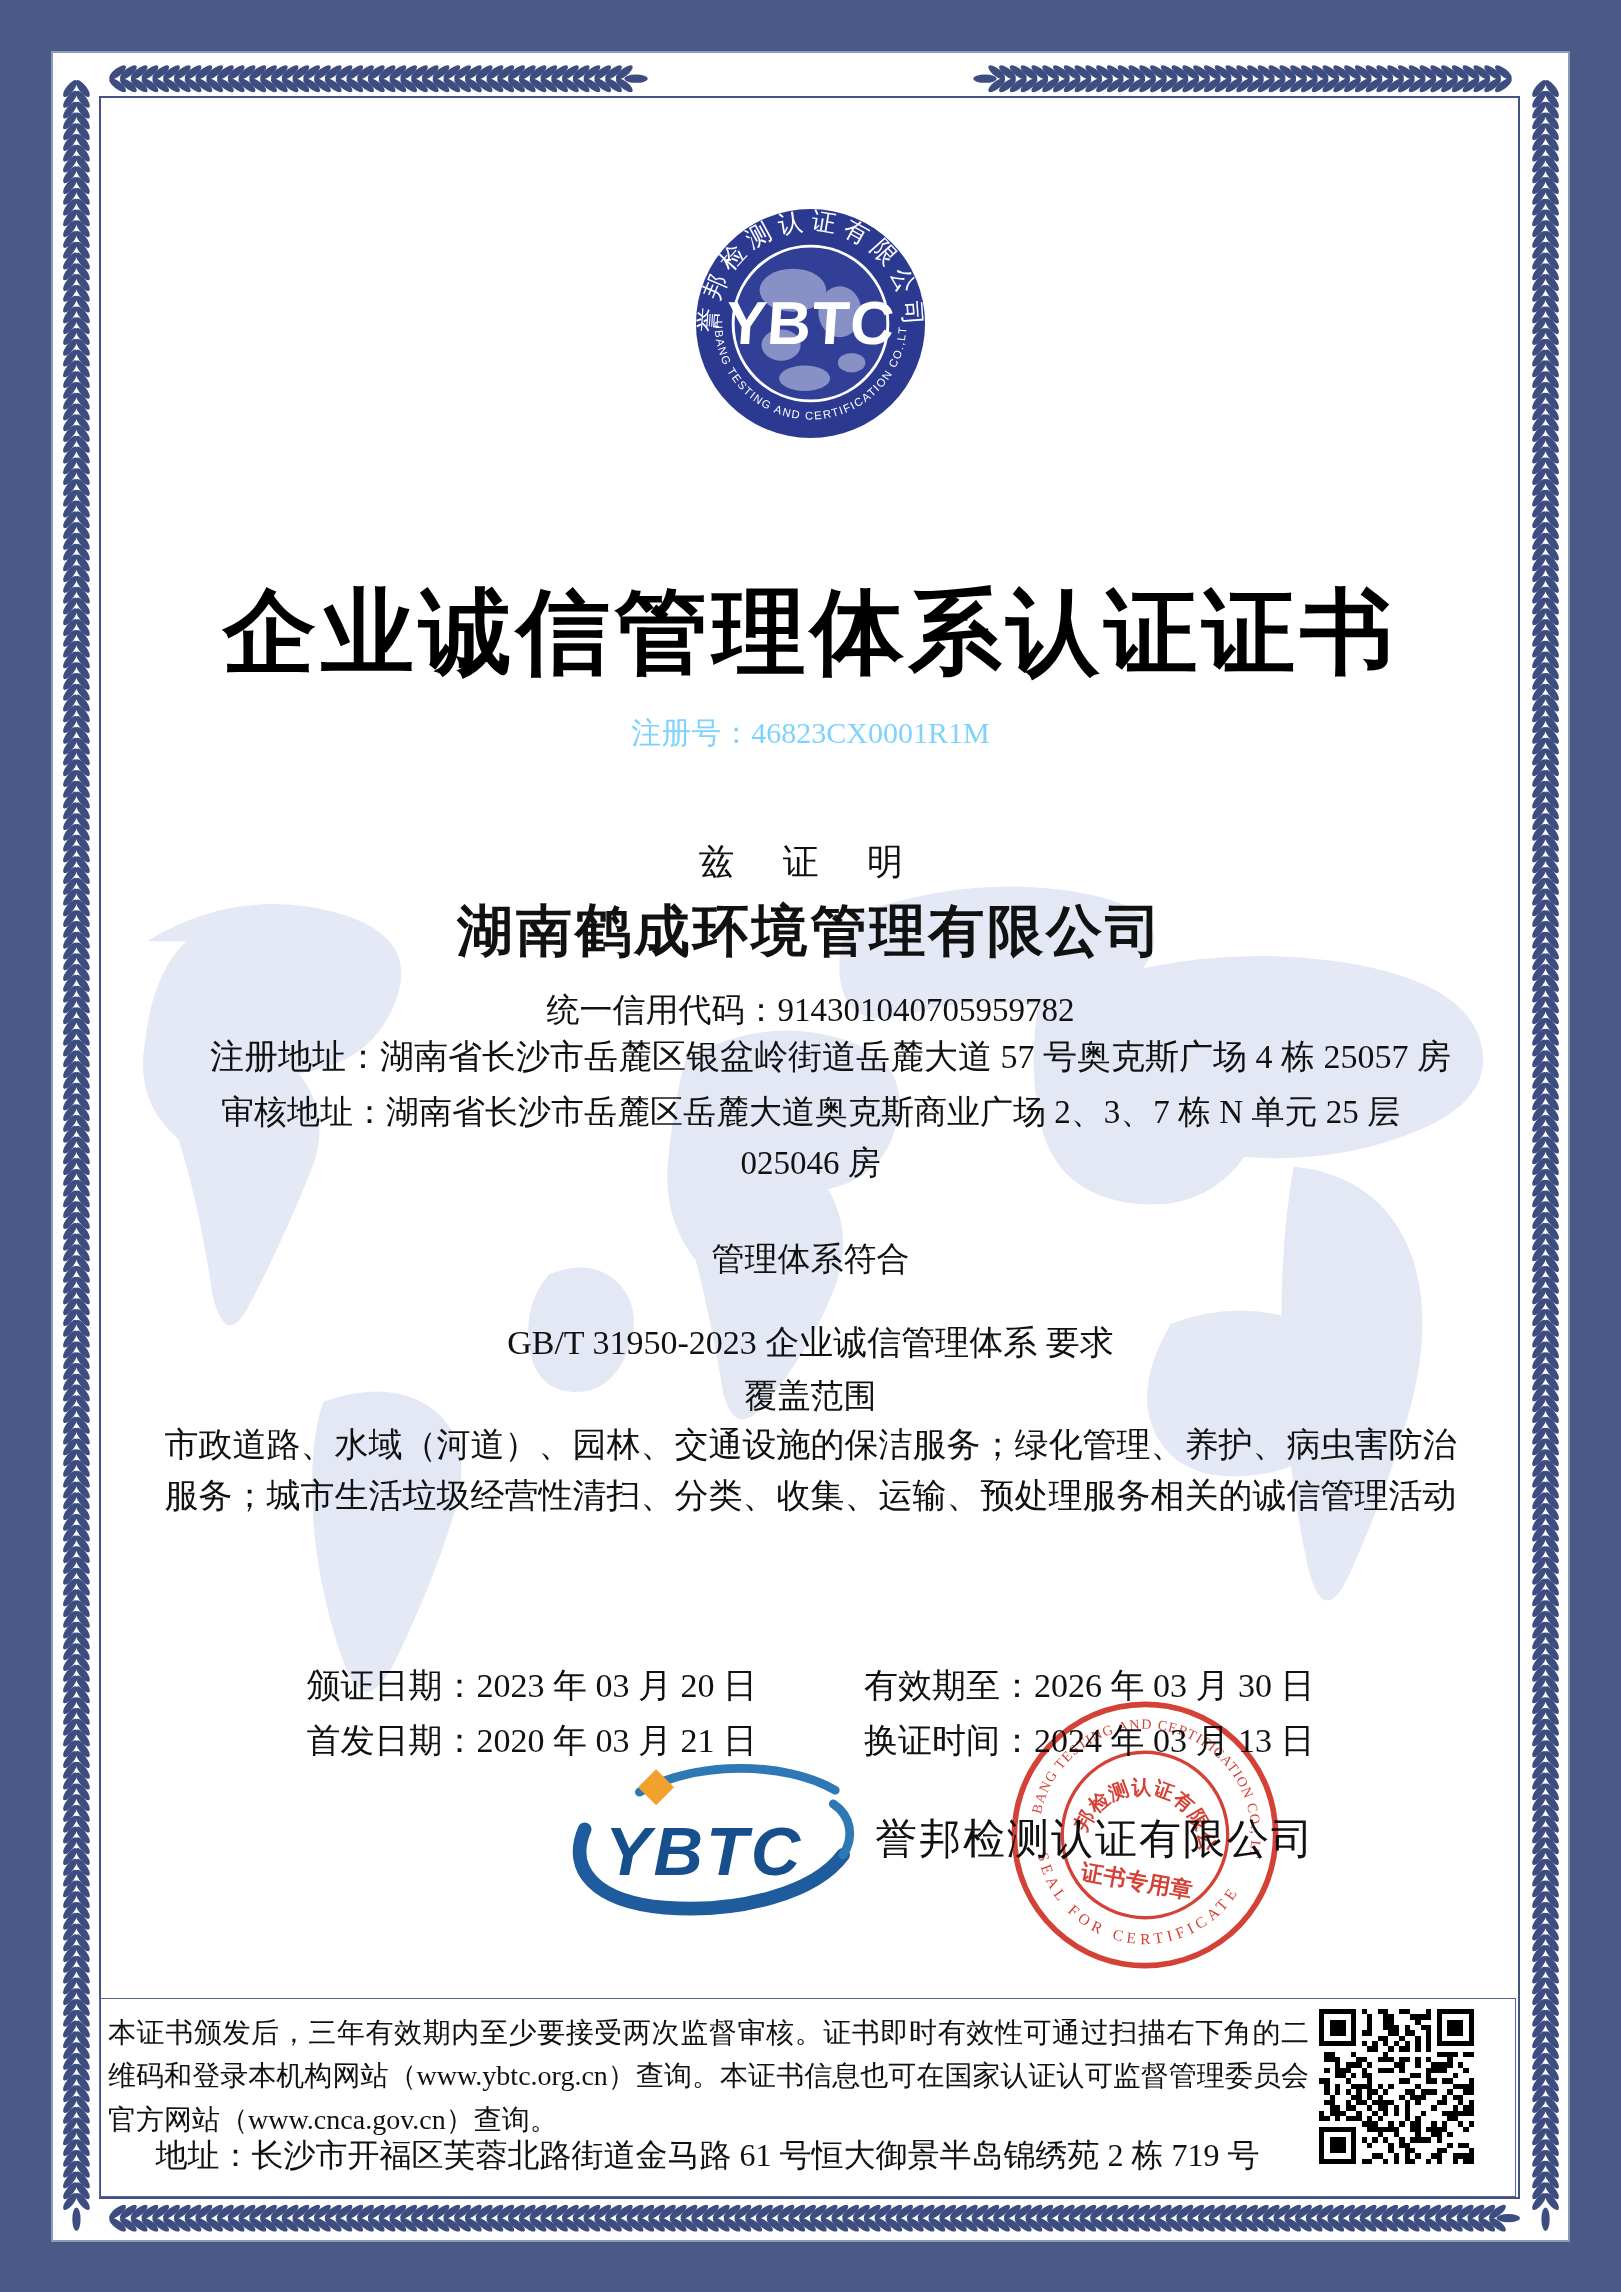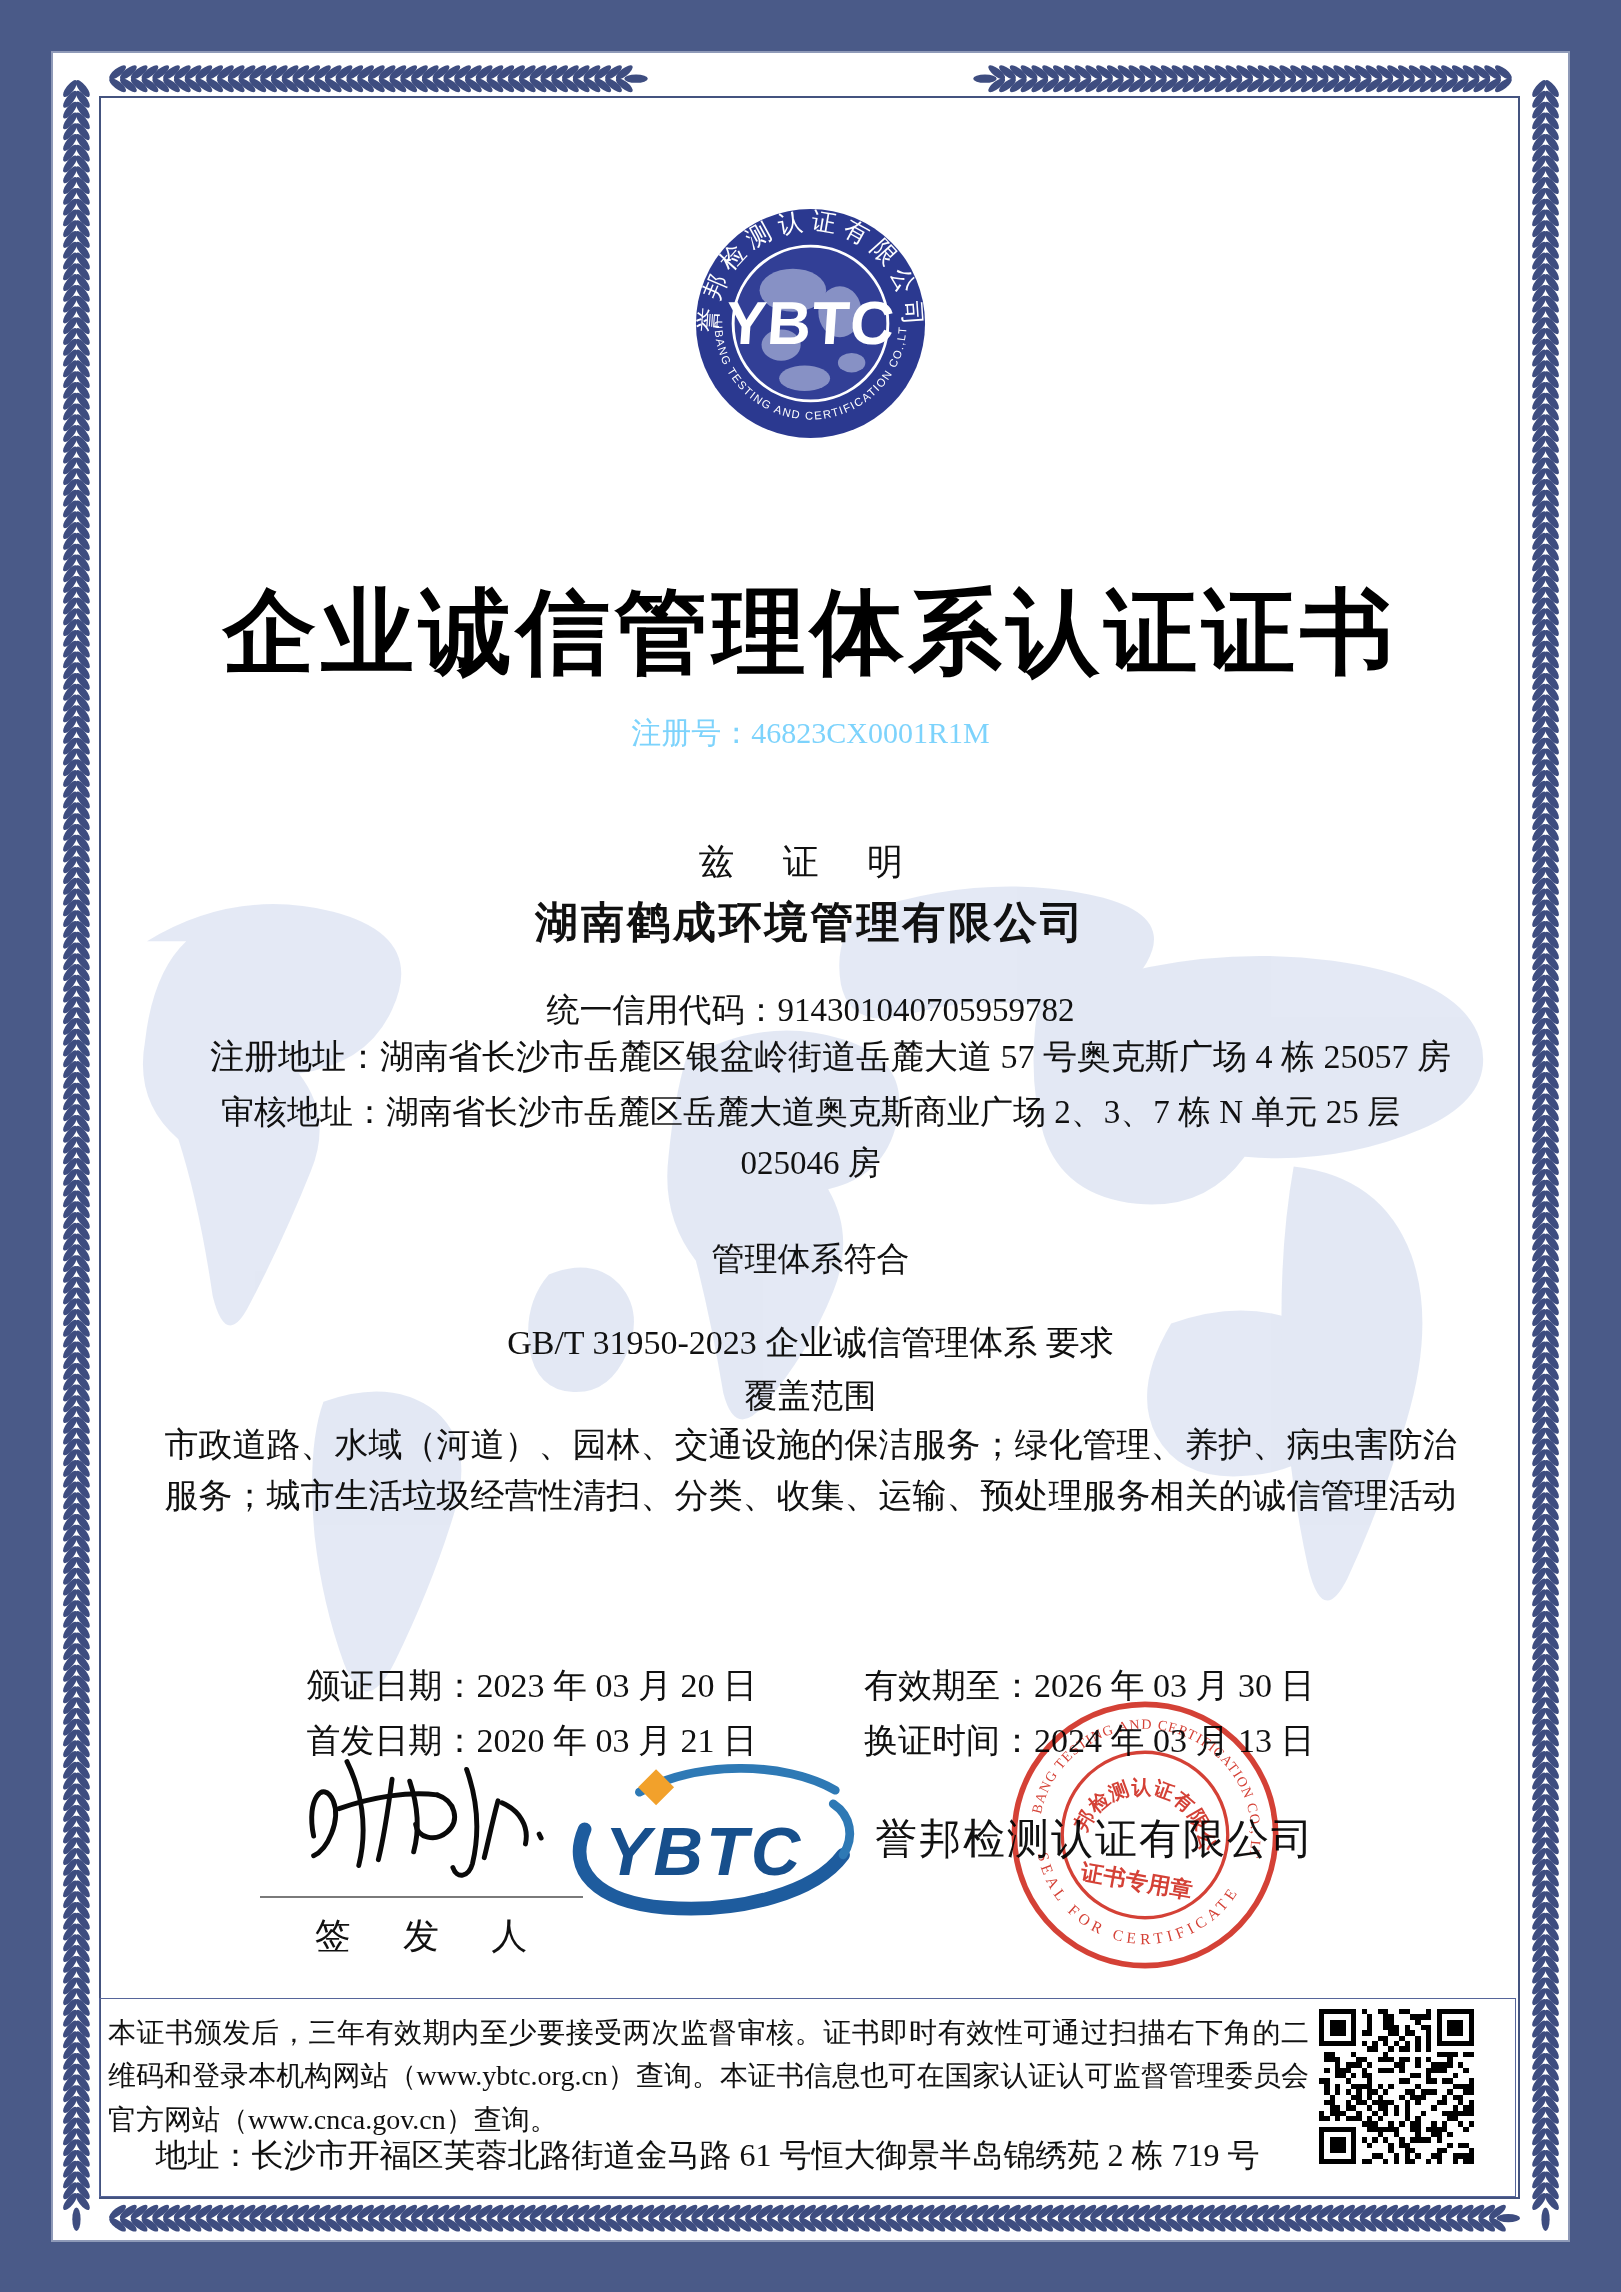--- a/index.html
+++ b/index.html
@@ -24,21 +24,21 @@
     border:2.5px solid #44537F;z-index:2;
   }
   .content{position:absolute;inset:0;z-index:3;}
   .cline{position:absolute;left:0;width:100%;text-align:center;white-space:nowrap;}
 
   .logo-top{position:absolute;left:693px;top:206px;width:235px;height:235px;}
 
   .title{top:570px;font-size:93px;font-weight:700;letter-spacing:4.9px;color:#000;}
   .regno{top:713px;font-size:30px;color:#7dd3fc;}
   .certify{top:838px;font-size:36px;letter-spacing:19.6px;}
-  .company{top:894px;font-size:43px;font-weight:700;letter-spacing:2.9px;}
+  .company{top:894px;font-size:56px;font-weight:700;letter-spacing:2.9px;}
   .credit{top:988px;font-size:33px;}
   .addr1{top:1034px;font-size:34px;padding-left:20px;}
   .addr2{top:1090px;font-size:33px;}
   .addr3{top:1141px;font-size:33px;}
   .syshead{top:1237px;font-size:33px;}
   .standard{top:1288px;font-size:34px;margin-top:32px;}
   .scopehead{top:1374px;font-size:33px;}
   .scope{
     position:absolute;top:1419px;left:154px;width:1313px;
     font-size:34px;line-height:1.5;text-align:center;white-space:normal;
@@ -1402,38 +1402,20 @@
       <div class="col">
         <span>颁证日期：2023 年 03 月 20 日</span>
         <span>首发日期：2020 年 03 月 21 日</span>
       </div>
       <div class="col">
         <span>有效期至：2026 年 03 月 30 日</span>
         <span>换证时间：2024 年 03 月 13 日</span>
       </div>
     </div>
 
-    <div class="sig-block">
-      <svg class="sig-scribble" width="353" height="152" viewBox="0 0 360 155">
-        <g fill="none" stroke="#0a0a0a" stroke-width="5" stroke-linecap="round">
-          <path d="M70 98 C 62 60 80 40 90 62 C 98 82 84 112 70 118"></path>
-          <path d="M104 22 C 118 50 126 88 116 128"></path>
-          <path d="M96 70 C 130 58 168 52 196 56"></path>
-          <path d="M150 40 C 146 70 142 98 136 122"></path>
-          <path d="M168 42 C 176 66 178 92 172 114"></path>
-          <path d="M196 56 C 214 62 220 82 206 94 C 194 104 176 100 174 86"></path>
-          <path d="M226 30 C 236 58 240 92 232 126 C 228 140 216 142 212 130"></path>
-          <path d="M258 62 C 252 84 248 104 244 120"></path>
-          <path d="M262 64 C 280 72 290 88 286 106"></path>
-          <path d="M300 96 L 302 100"></path>
-        </g>
-      </svg>
-      <div class="sig-line"></div>
-      <div class="sig-label">签 发 人</div>
-    </div>
 
     <svg class="logo-bottom" viewBox="0 0 320 190">
       <g fill="none">
         <path d="M292 38 C 240 8 150 8 92 40" stroke="#2E79B5" stroke-width="9" stroke-linecap="round"></path>
         <path d="M36 78 C 18 120 48 152 118 158 C 196 164 272 142 300 104" stroke="#1E5C9E" stroke-width="14" stroke-linecap="round"></path>
         <path d="M300 104 C 312 86 308 64 290 52" stroke="#2E79B5" stroke-width="9" stroke-linecap="round"></path>
       </g>
       <rect x="96" y="22" width="26" height="26" transform="rotate(45 109 35)" fill="#F2A12B"></rect>
       <text class="latin" x="158" y="125" font-size="70" font-weight="bold" font-style="italic" fill="#174F8C" text-anchor="middle" letter-spacing="3">YBTC</text>
     </svg>

